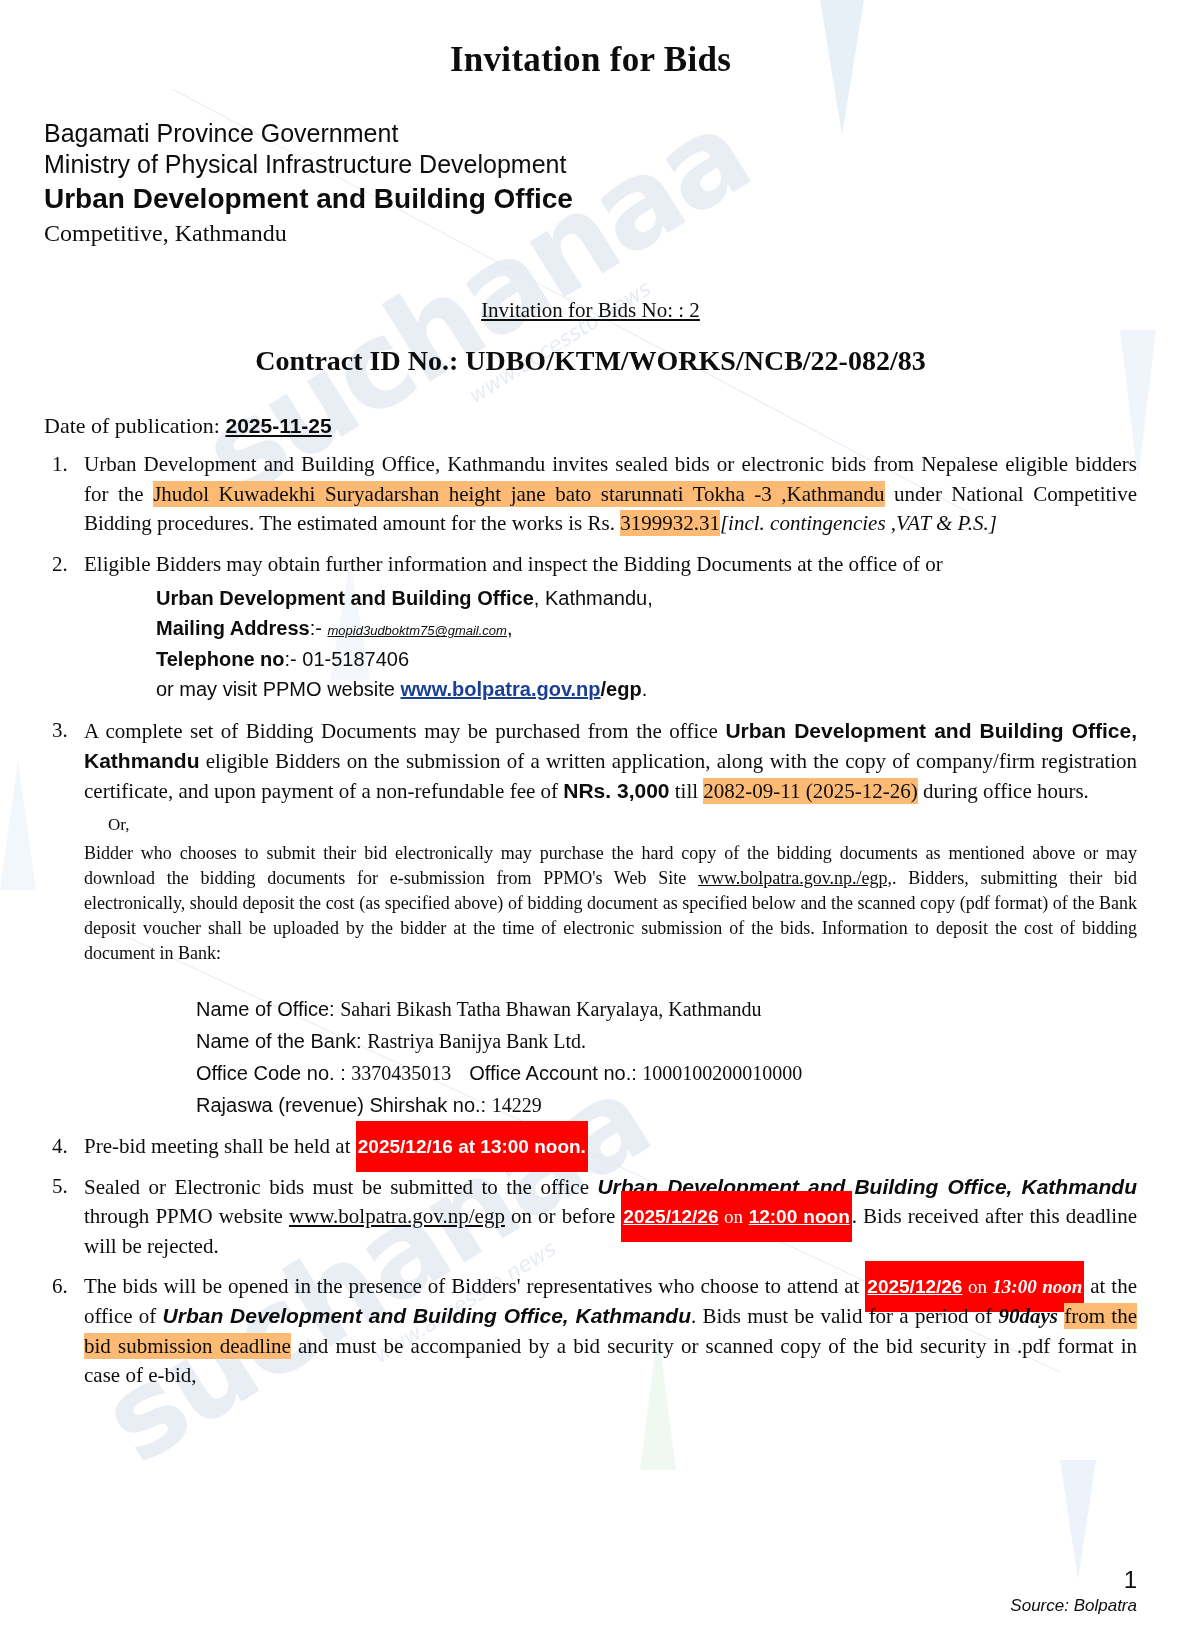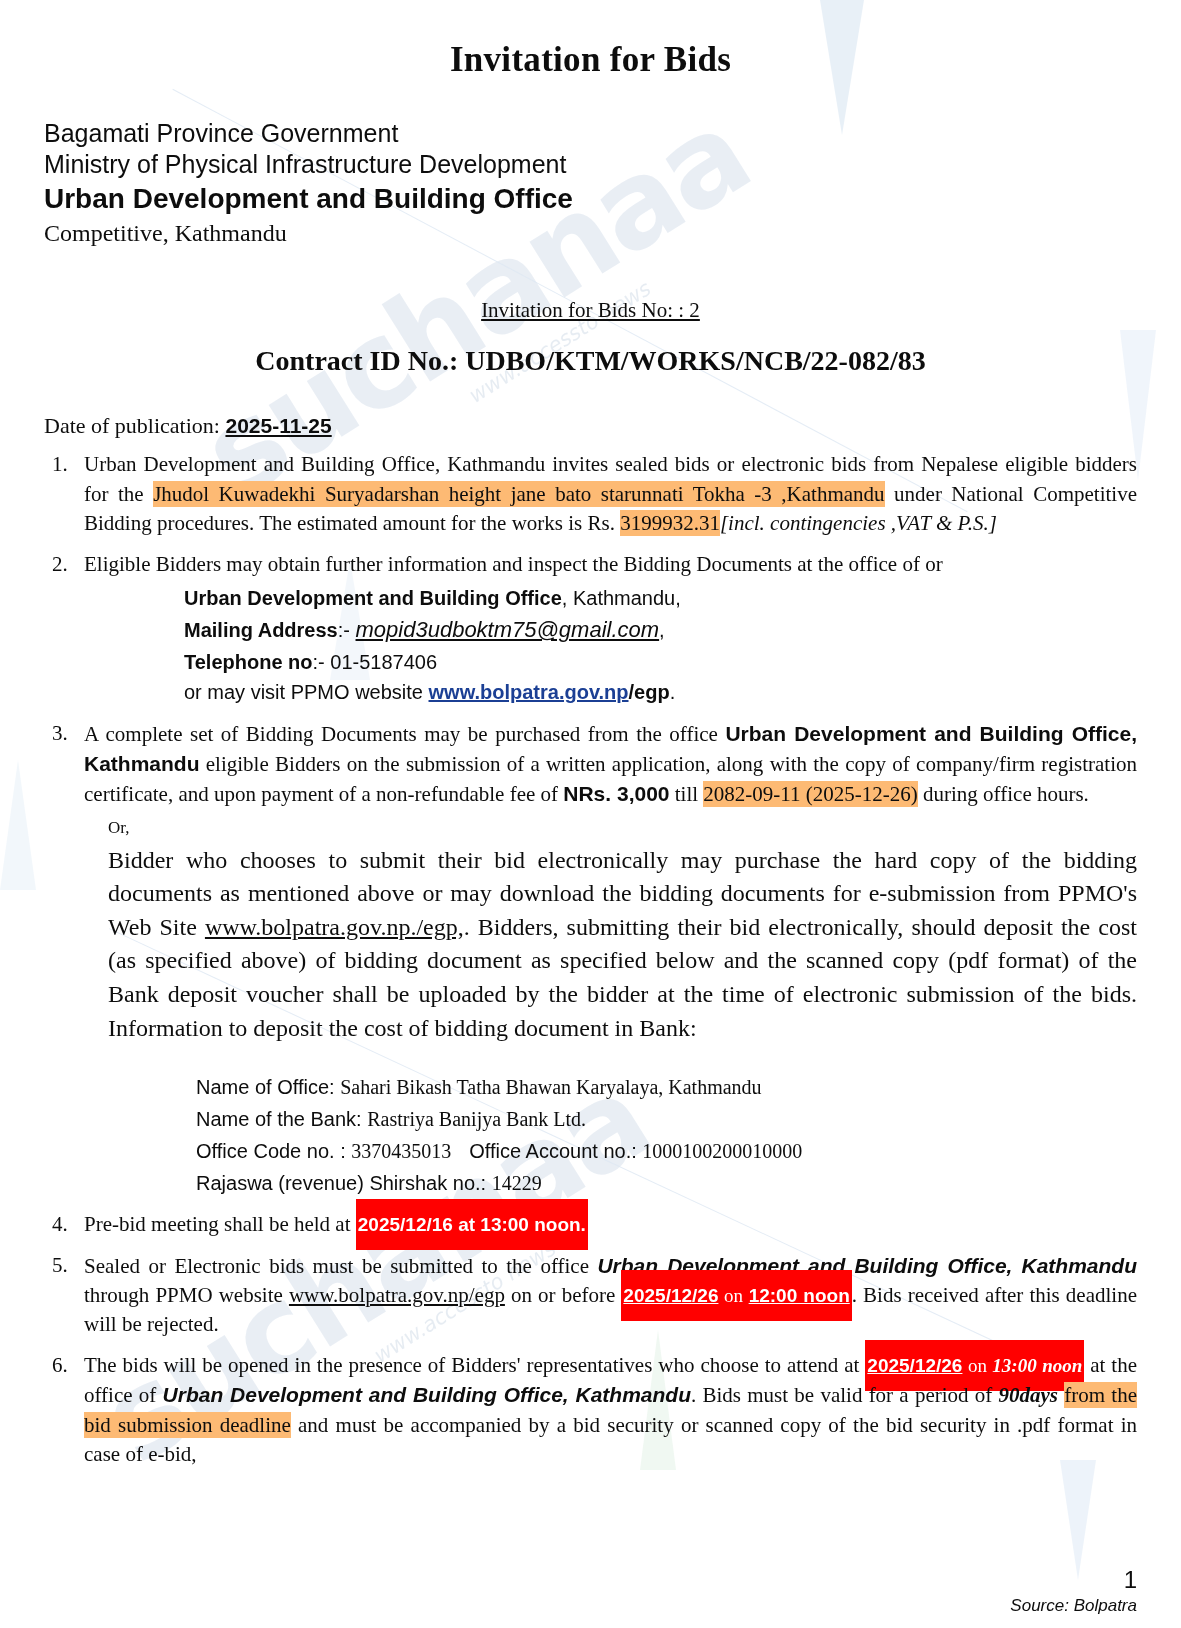--- a/index.html
+++ b/index.html
@@ -195,26 +195,26 @@
     font-size: 20px;
   }
   .link-plain {
     text-decoration: underline;
     color: #0d0d0d;
   }
   .email {
     font-family: "Liberation Sans", sans-serif;
     font-style: italic;
     text-decoration: underline;
-    font-size: 22px;
+    font-size: 13px;
   }
 
   
   .contact-block {
-    margin-left: 100px;
+    margin-left: 72px;
     margin-top: 4px;
     font-family: "Liberation Sans", sans-serif;
     font-size: 20px;
     line-height: 1.52;
   }
   .contact-block .lbl { font-weight: 700; }
 
   
   .bank-block {
     margin-left: 112px;
@@ -225,25 +225,24 @@
   }
   .bank-block .val { font-family: "Liberation Serif", serif; }
   .bank-block .gap { display:inline-block; width: 18px; }
 
   .or-line {
     margin-left: 24px;
     font-size: 17px;
     margin-top: 6px;
   }
   .sub-para {
-    font-size: 24px;
+    font-size: 18px;
     line-height: 1.40;
     text-align: justify;
     margin-top: 4px;
-    margin-left: 24px;
   }
 
   .clauses-wrap { margin-top: 6px; }
 
   
   .footer {
     position: absolute;
     right: 44px;
     bottom: 12px;
     text-align: right;

